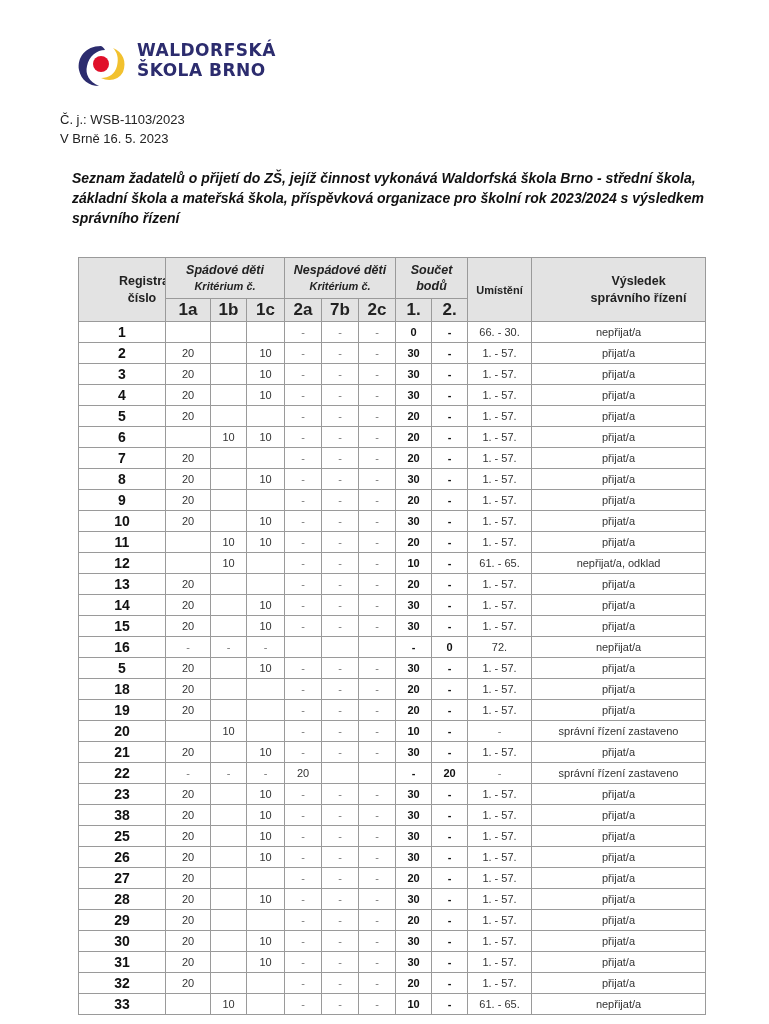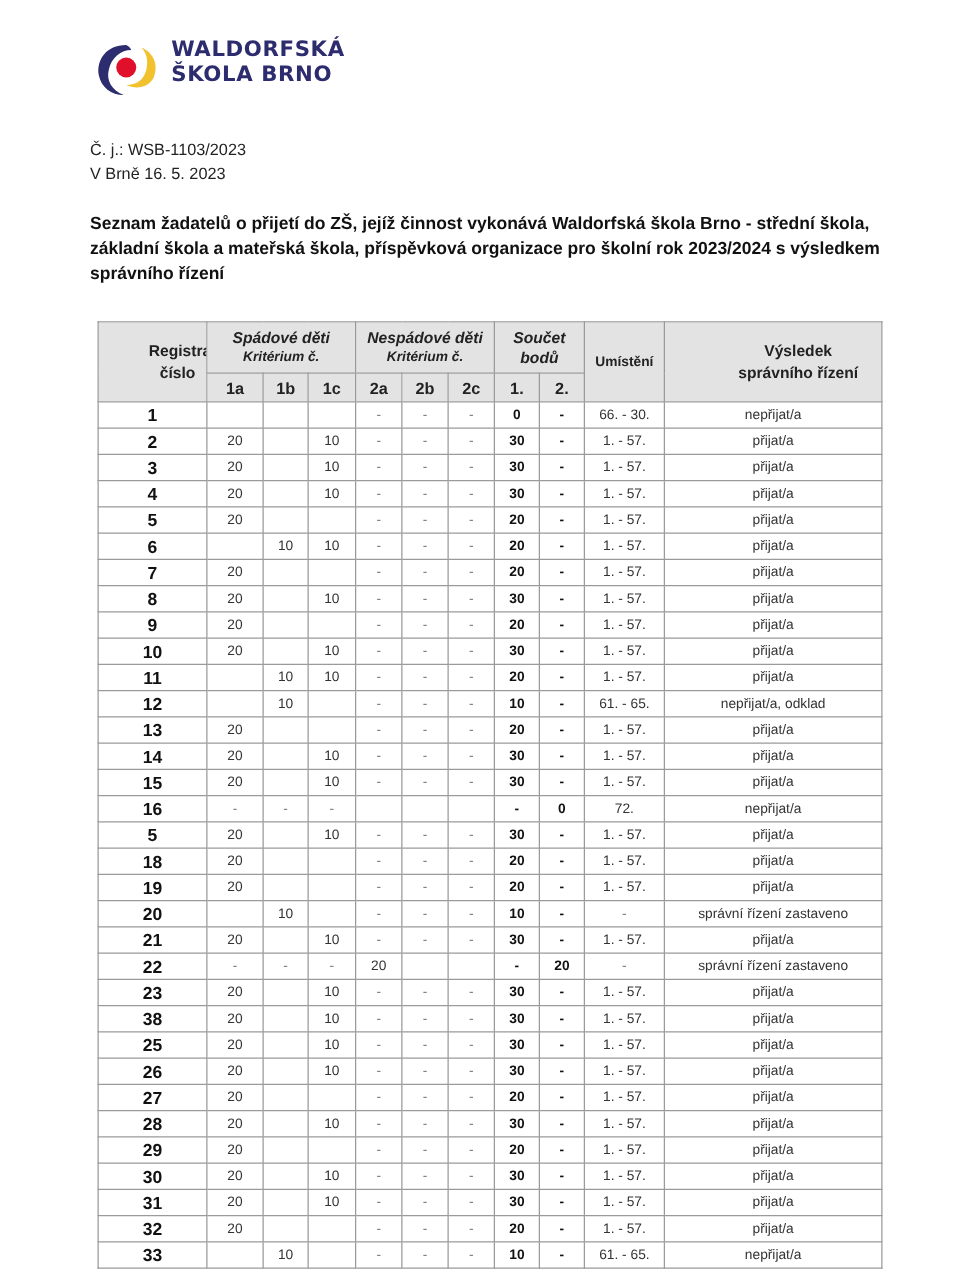--- a/index.html
+++ b/index.html
@@ -1,32 +1,32 @@
 <!DOCTYPE html>
 <html><head>
 <meta charset="utf-8">
 <style>
   html, body { margin: 0; padding: 0; background: #ffffff; }
   body { width: 769px; height: 1024px; position: relative; overflow: hidden; font-family: "Liberation Sans", "DejaVu Sans", sans-serif; color: #111; }
-  .header { position: absolute; left: 75px; top: 30px; width: 640px; height: 50px; text-decoration: underline; }
+  .header { position: absolute; left: 75px; top: 40px; width: 640px; height: 50px; text-decoration: underline; }
   .logo { position: absolute; left: 0; top: 0; width: 200px; height: 50px; }
   .logo svg { position: absolute; left: 0; top: 2px; }
   .logo-text { position: absolute; left: 62px; top: 0; font-family: "DejaVu Sans", sans-serif; font-weight: bold; color: #2c2c6e; font-size: 17px; line-height: 20px; letter-spacing: 0.5px; }
   .org { position: absolute; left: 235px; top: 2px; font-family: "Liberation Sans", sans-serif; font-size: 12.5px; line-height: 15px; color: #3a3a7a; }
   .org .l1, .org .l2 { font-weight: bold; letter-spacing: -0.2px; }
   .org .l3 { color: #555; }
-  .meta { position: absolute; left: 72px; top: 110px; font-size: 13px; line-height: 19px; color: #222; }
-  .title { position: absolute; left: 72px; top: 168px; width: 640px; font-size: 14px; font-weight: bold; line-height: 20px; color: #111; }
+  .meta { position: absolute; left: 60px; top: 110px; font-size: 13px; line-height: 19px; color: #222; }
+  .title { position: absolute; left: 72px; top: 168px; width: 640px; font-size: 14px; font-weight: bold; line-height: 20px; color: #111; font-style: italic; }
   table { position: absolute; left: 78px; top: 257px; border-collapse: collapse; table-layout: fixed; width: 627px; font-size: 11px; }
   td, th { border: 1px solid #9a9a9a; text-align: center; padding: 0; overflow: hidden; white-space: nowrap; }
   thead th { background: #e3e3e3; font-weight: bold; color: #222; }
   th.big { font-size: 12.5px; line-height: 17px; padding-left: 40px; }
   th.grp { font-size: 12.5px; line-height: 16px; height: 40px; font-style: italic; }
   th.grp small { display: block; font-size: 11px; }
-  th.sub { font-size: 13px; height: 22px; }
+  th.sub { font-size: 17px; height: 22px; }
   th.umi { font-size: 11px; margin-top: 16px; }
   tbody td { height: 20px; line-height: 20px; color: #333; }
   tbody td.reg { font-weight: bold; font-size: 14px; color: #111; }
   tbody td.s1, tbody td.s2 { font-weight: bold; color: #111; }
   tbody td.dash { color: #777; }
 </style>
 </head>
 <body>
 
 <div class="header">
@@ -86,21 +86,21 @@
       <th rowspan="2" class="big">
         <div>Výsledek</div>
         <div>správního řízení</div>
       </th>
     </tr>
     <tr>
       <th class="sub">1a</th>
       <th class="sub">1b</th>
       <th class="sub">1c</th>
       <th class="sub">2a</th>
-      <th class="sub">2b</th>
+      <th class="sub">7b</th>
       <th class="sub">2c</th>
       <th class="sub">1.</th>
       <th class="sub">2.</th>
     </tr>
   </thead>
   <tbody id="tbody">
       <tr>
         <td class="reg">1</td>
         <td></td>
         <td></td>

